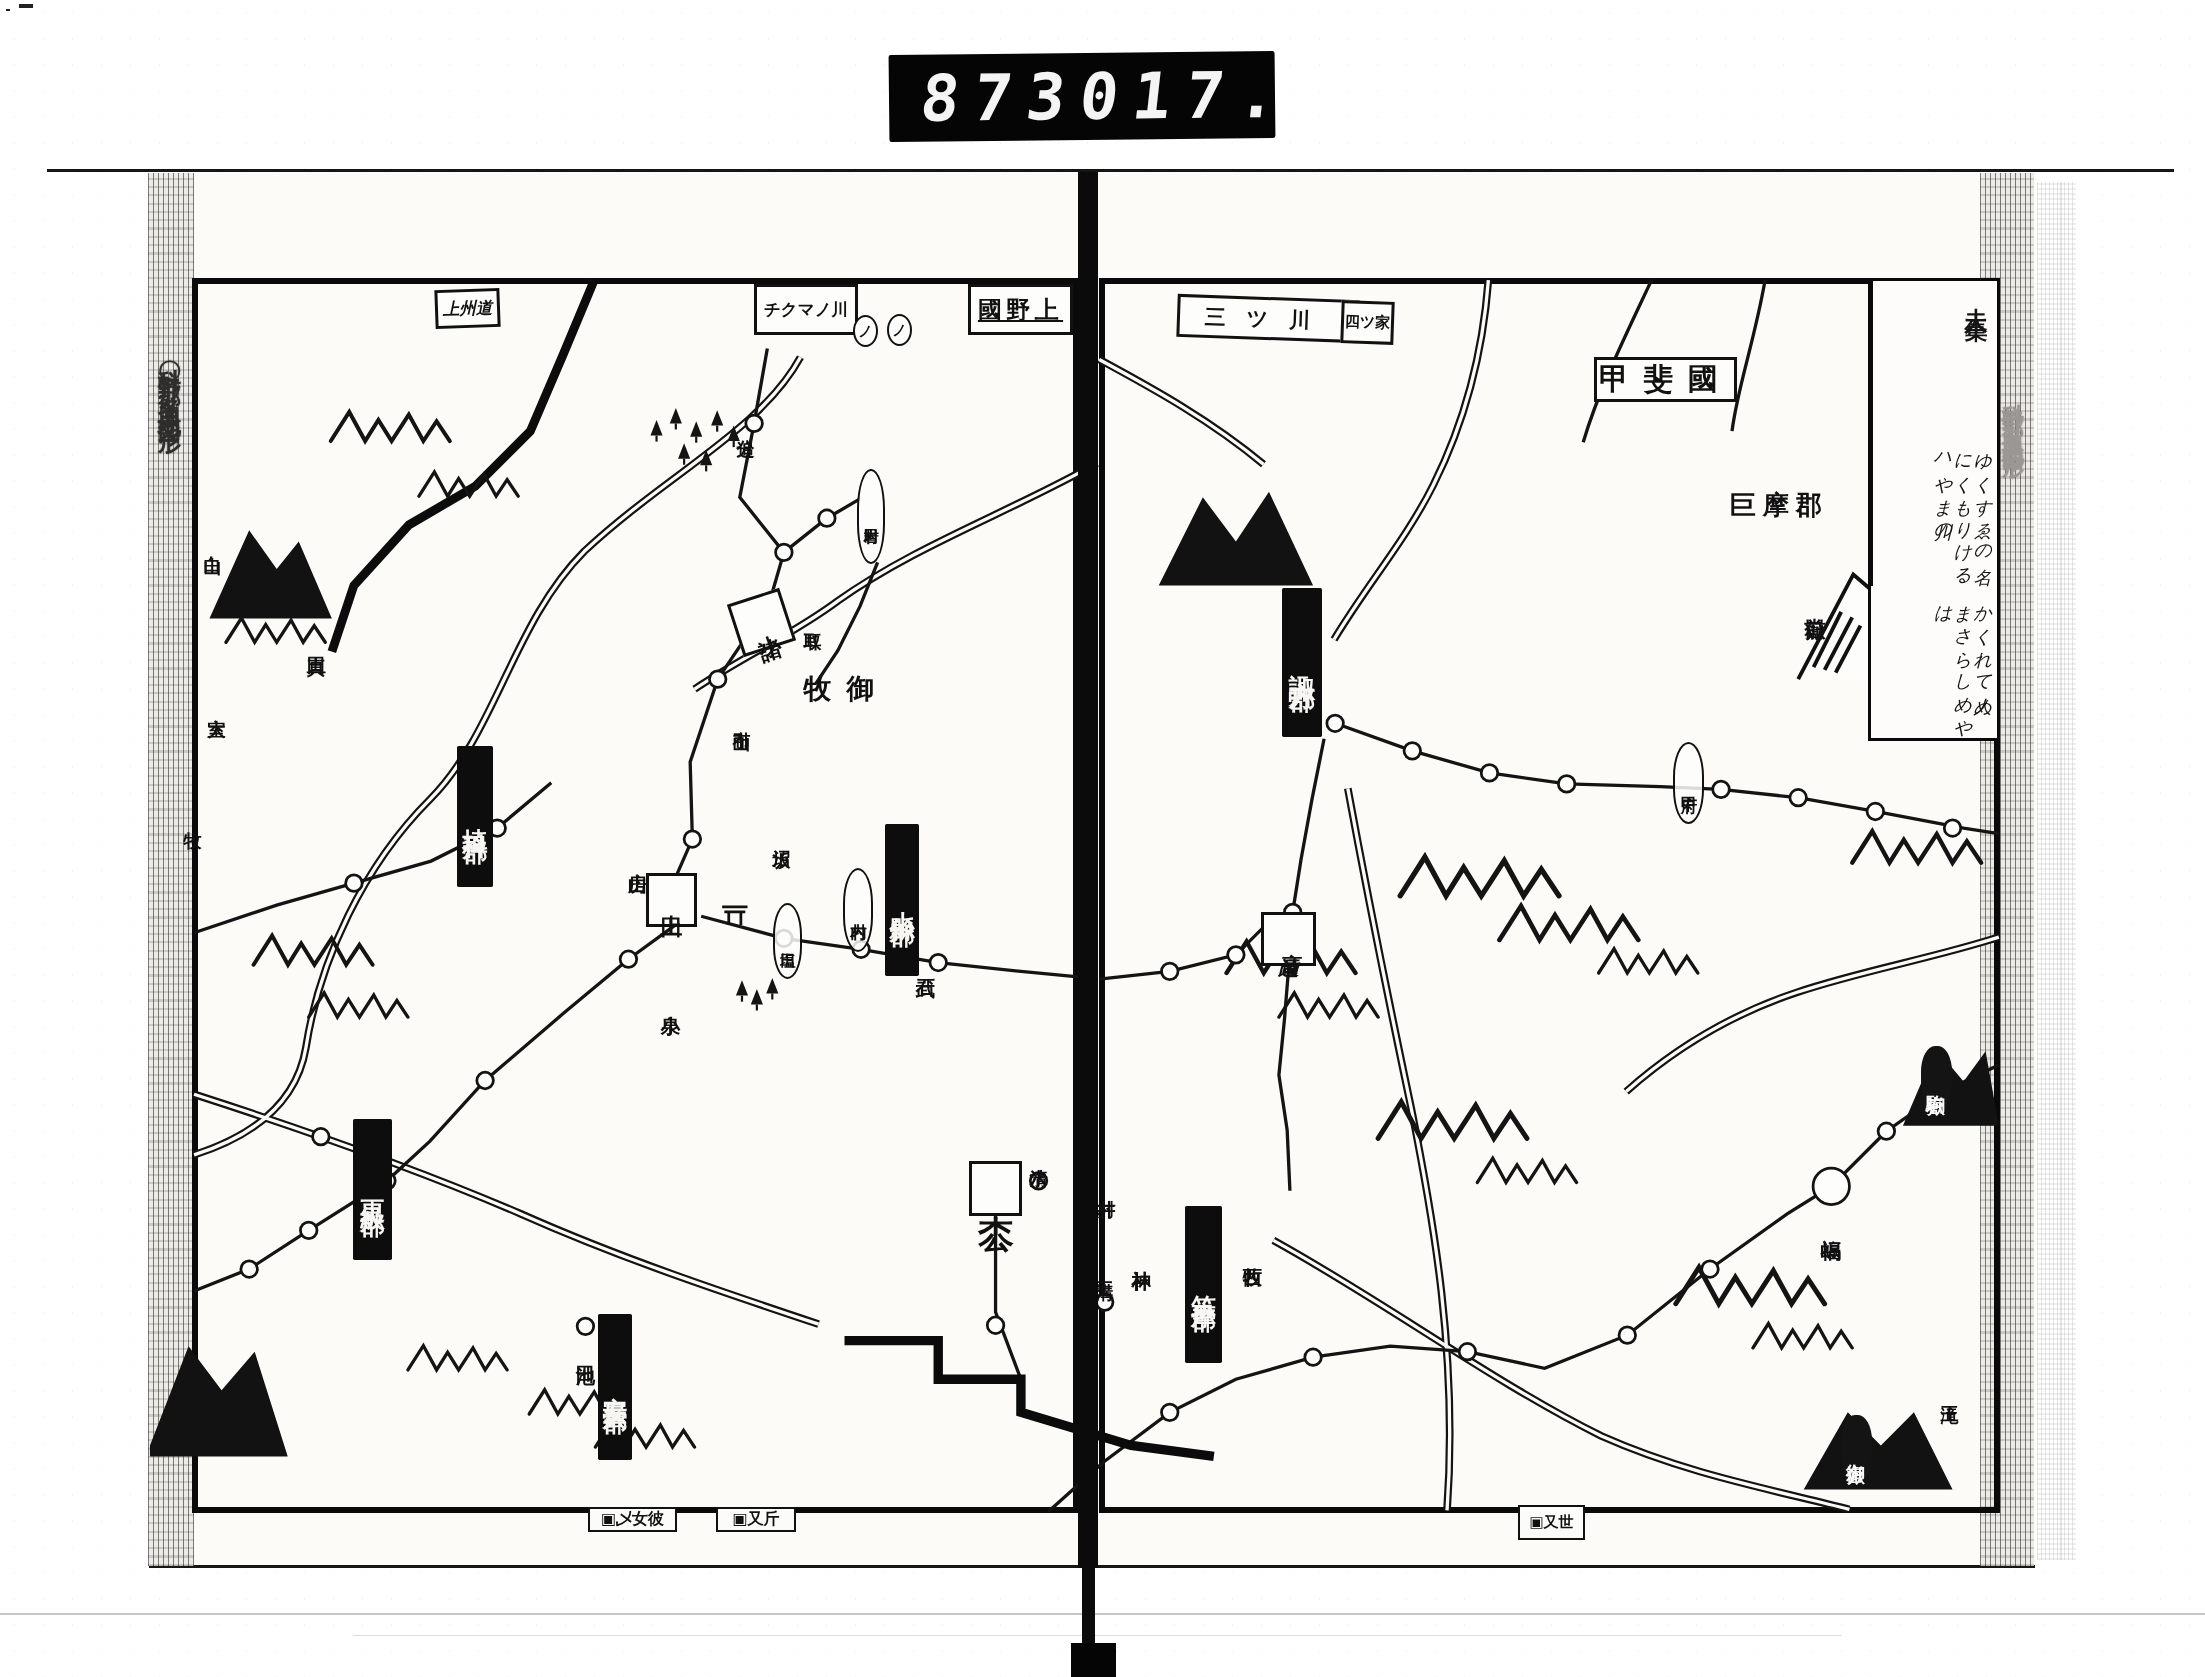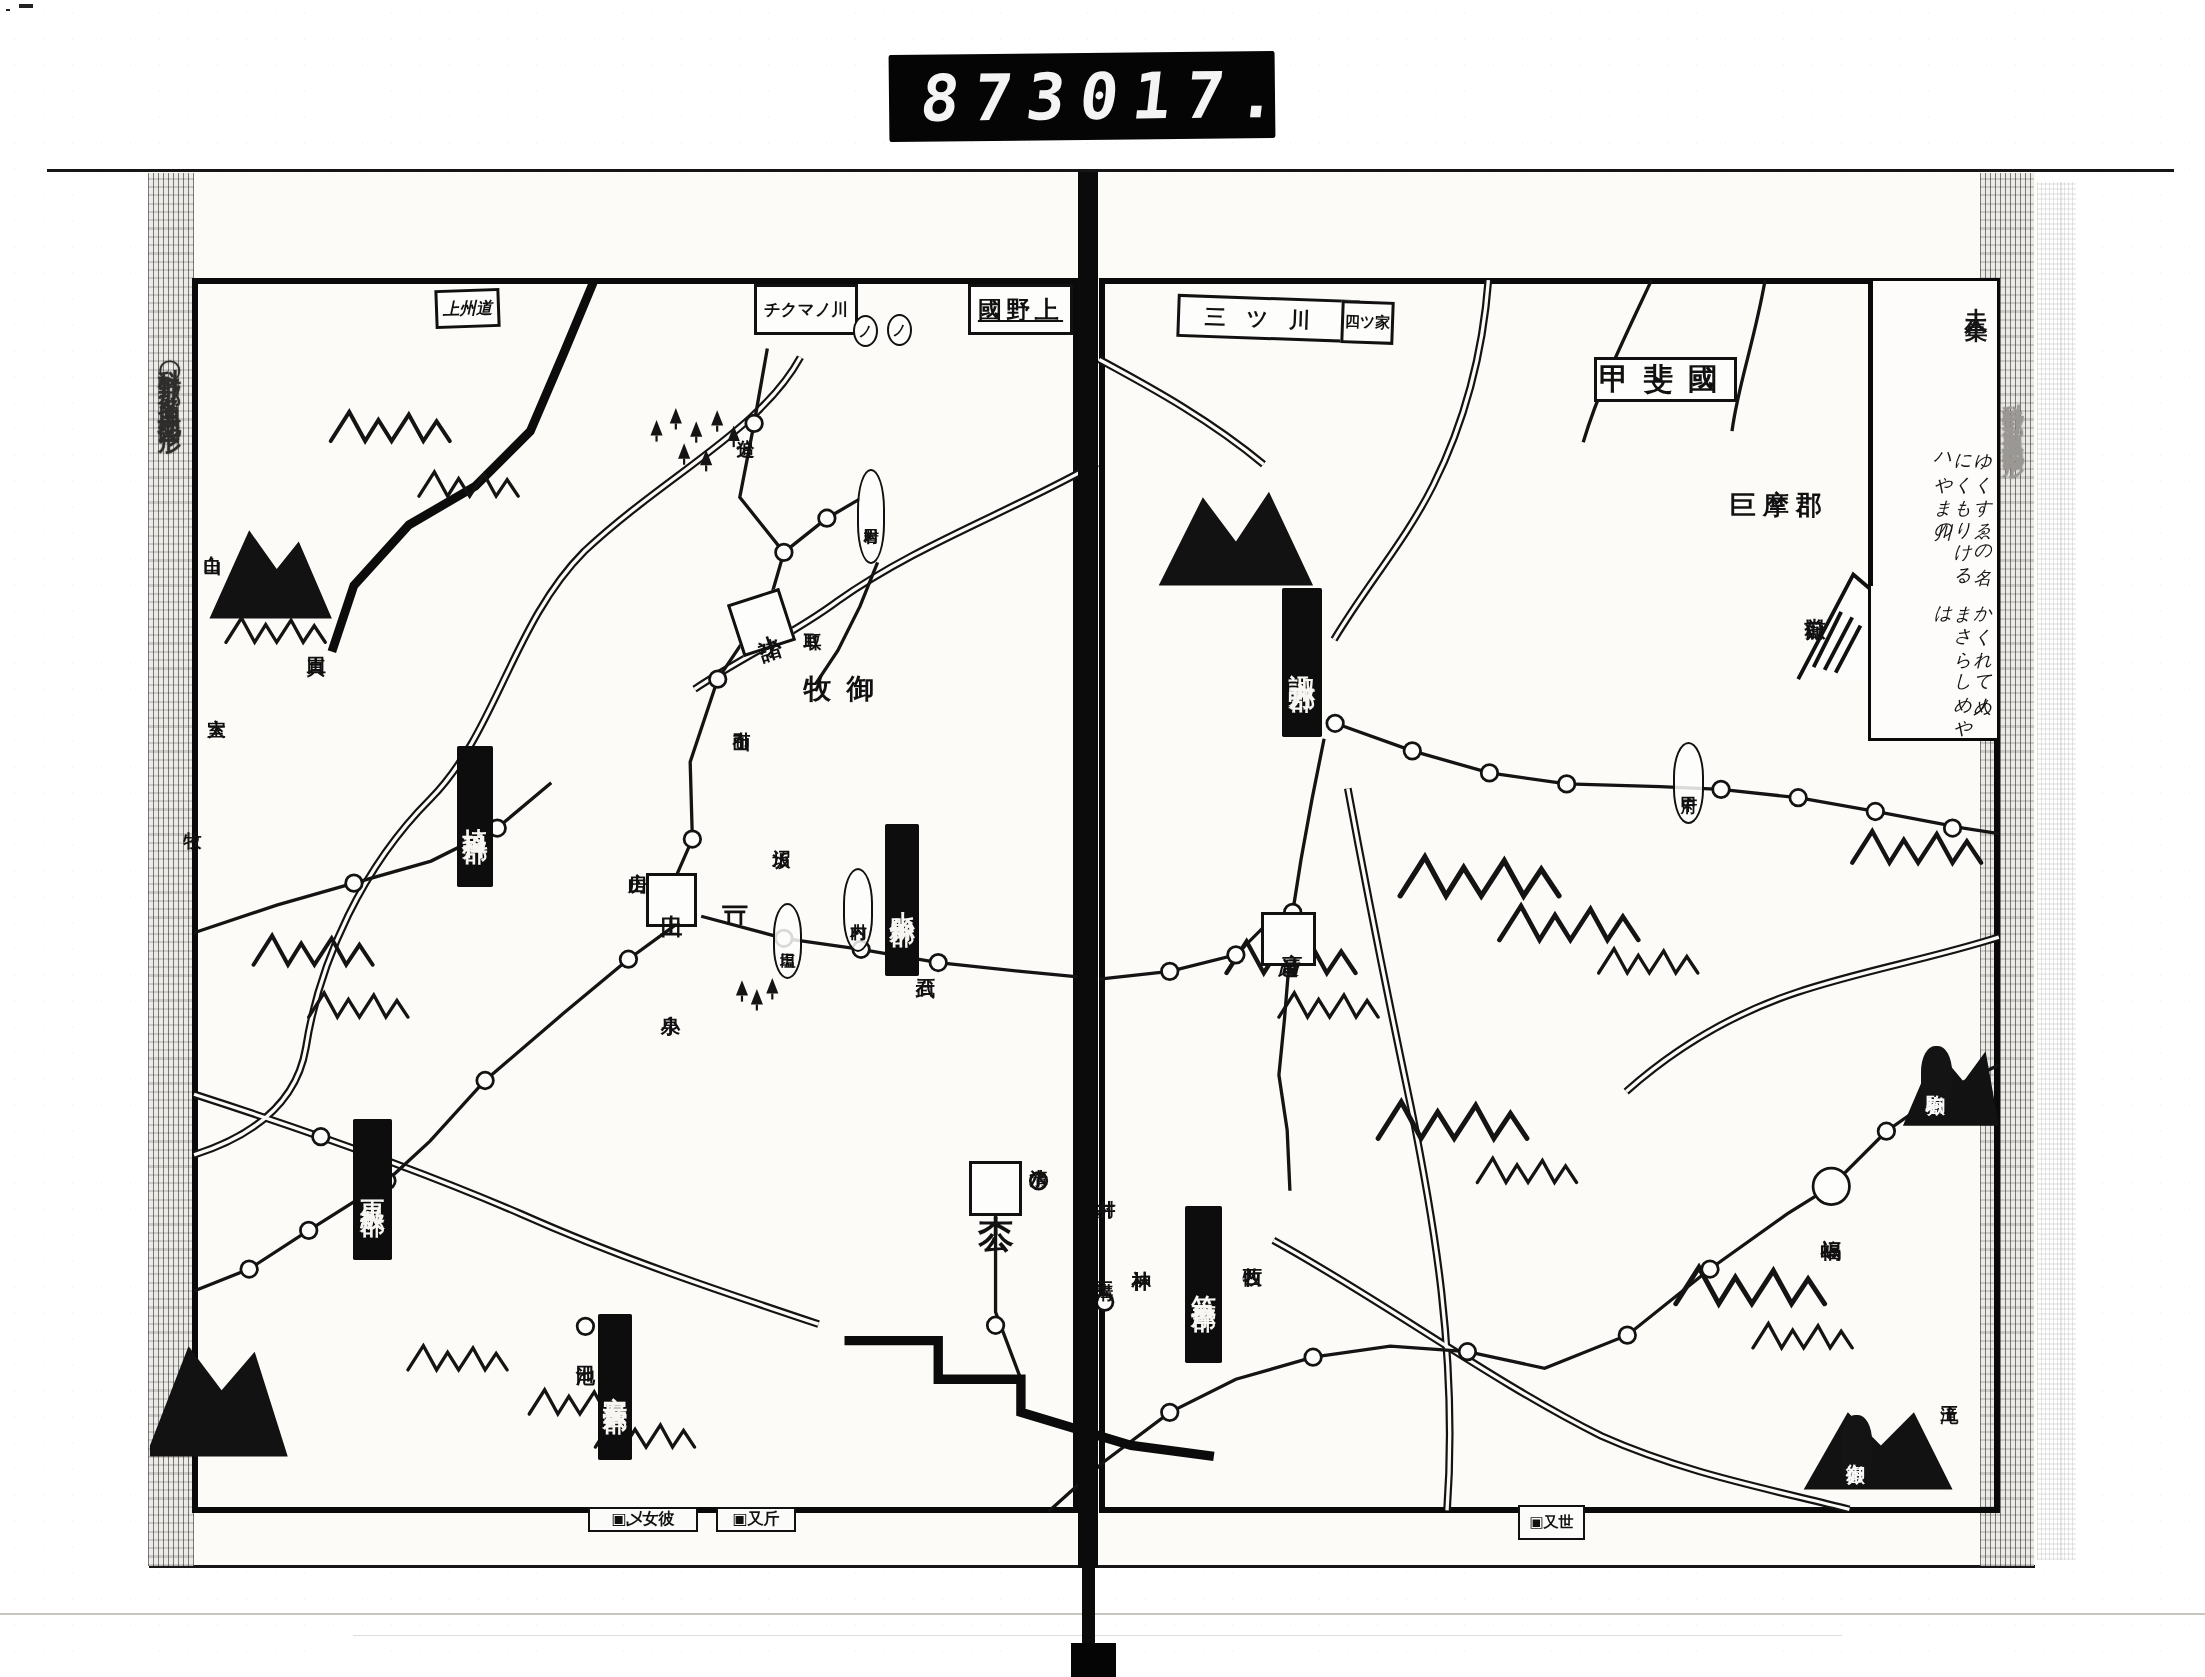--- a/index.html
+++ b/index.html
@@ -293,21 +293,21 @@
       <div class="lbl plainv v" style="left: 1241px; top: 1222px; width: 23px; height: 61px; font-size: 19.3px;">西牧</div>
       <div class="lbl plainv v" style="left: 1093px; top: 1238px; width: 23px; height: 60px; font-size: 18px;">三溝</div>
       <div class="lbl plainv v" style="left: 1130px; top: 1224px; width: 23px; height: 61px; font-size: 19.3px;">神林</div>
       <div class="lbl plainv v" style="left: 1095px; top: 1156px; width: 23px; height: 57px; font-size: 18px;">村井</div>
       <div class="lbl plainv v" style="left: 1027px; top: 1125px; width: 23px; height: 57px; font-size: 18px;">清水</div>
       <div class="lbl plainv v" style="left: 1819px; top: 1190px; width: 24px; height: 65px; font-size: 20.4px;">福嶋</div>
       <div class="lbl plainv v" style="left: 1938px; top: 1362px; width: 23px; height: 57px; font-size: 18px;">王滝</div>
       <div class="lbl plainv v" style="left: 1803px; top: 567px; width: 24px; height: 65px; font-size: 21.5px;">前嶽</div>
       <div class="lbl plainv v" style="left: 574px; top: 1321px; width: 23px; height: 57px; font-size: 19.3px;">池田</div>
       <div class="lbl plainv v" style="left: 1931px; top: 488px; width: 20px; height: 47px; font-size: 15px;">好忠</div>
-      <div class="lbl margin" style="left: 588px; top: 1507px; width: 110px; height: 25px; font-size: 16px;">▣乄女彼</div>
+      <div class="lbl margin" style="left: 588px; top: 1507px; width: 89px; height: 25px; font-size: 16px;">▣乄女彼</div>
       <div class="lbl margin" style="left: 716px; top: 1507px; width: 80px; height: 25px; font-size: 16px;">▣又斤</div>
       <div class="lbl margin" style="left: 1518px; top: 1505px; width: 67px; height: 35px; font-size: 15px;">▣又世</div>
     </div>
 
   <div id="poem" class="abs">
     <div class="pcol" id="poemTitle">夫木集</div>
     <div class="pcol poemLine">ゆくすゑの名にくもりけるハやま川の</div>
     <div class="pcol poemLine">かくれて人めまさらしめやは</div>
   </div>
 

